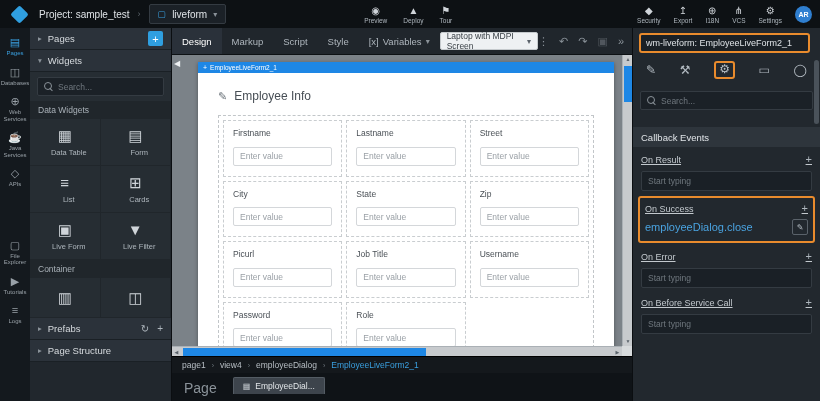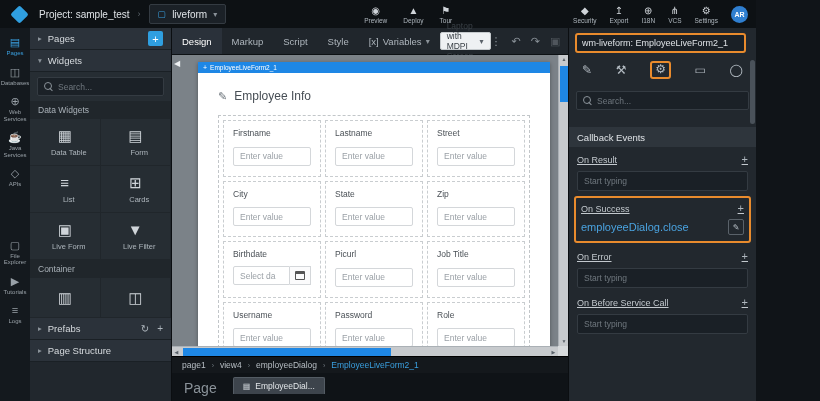--- a/index.html
+++ b/index.html
@@ -1,18 +1,18 @@
 <!DOCTYPE html>
 <html><head>
 <meta charset="utf-8">
 <style>
   *{box-sizing:border-box;margin:0;padding:0;}
   html,body{width:820px;height:401px;overflow:hidden;background:#101418;
     font-family:"Liberation Sans",sans-serif;-webkit-font-smoothing:antialiased;}
-  .app{display:flex;flex-direction:column;width:756px;height:401px;}
+  .app{display:flex;flex-direction:column;width:820px;height:401px;}
 
   
   .topbar{flex:0 0 28px;height:28px;background:#0d1114;display:flex;align-items:center;
     color:#c9ced3;font-size:10px;padding:0 8px;gap:8px;}
   .logo{width:13px;height:13px;background:#2f9fe0;transform:rotate(45deg);border-radius:2px;margin:0 5px;}
   .proj{color:#dfe3e7;}
   .tb-sep{color:#5c646b;font-size:9px;}
   .page-select{display:flex;align-items:center;gap:6px;background:#1b2127;border:1px solid #343b42;
     border-radius:2px;height:20px;padding:0 8px;color:#dfe3e7;}
   .doc-ic{color:#3aa0e0;font-size:9px;}
@@ -363,29 +363,20 @@
               </div>
               <div class="fcell">
                 <div class="flabel">State</div>
                 <input placeholder="Enter value" style="">
               </div>
               <div class="fcell">
                 <div class="flabel">Zip</div>
                 <input placeholder="Enter value" style="">
               </div>
               <div class="fcell">
-                <div class="flabel">Birthdate</div>
-                <div class="date-wrap">
-                  <input placeholder="Select da" style="">
-                  <span class="date-btn">
-                    <span class="cal"></span>
-                  </span>
-                </div>
-              </div>
-              <div class="fcell">
                 <div class="flabel">Picurl</div>
                 <input placeholder="Enter value" style="">
               </div>
               <div class="fcell">
                 <div class="flabel">Job Title</div>
                 <input placeholder="Enter value" style="">
               </div>
               <div class="fcell">
                 <div class="flabel">Username</div>
                 <input placeholder="Enter value" style="">

